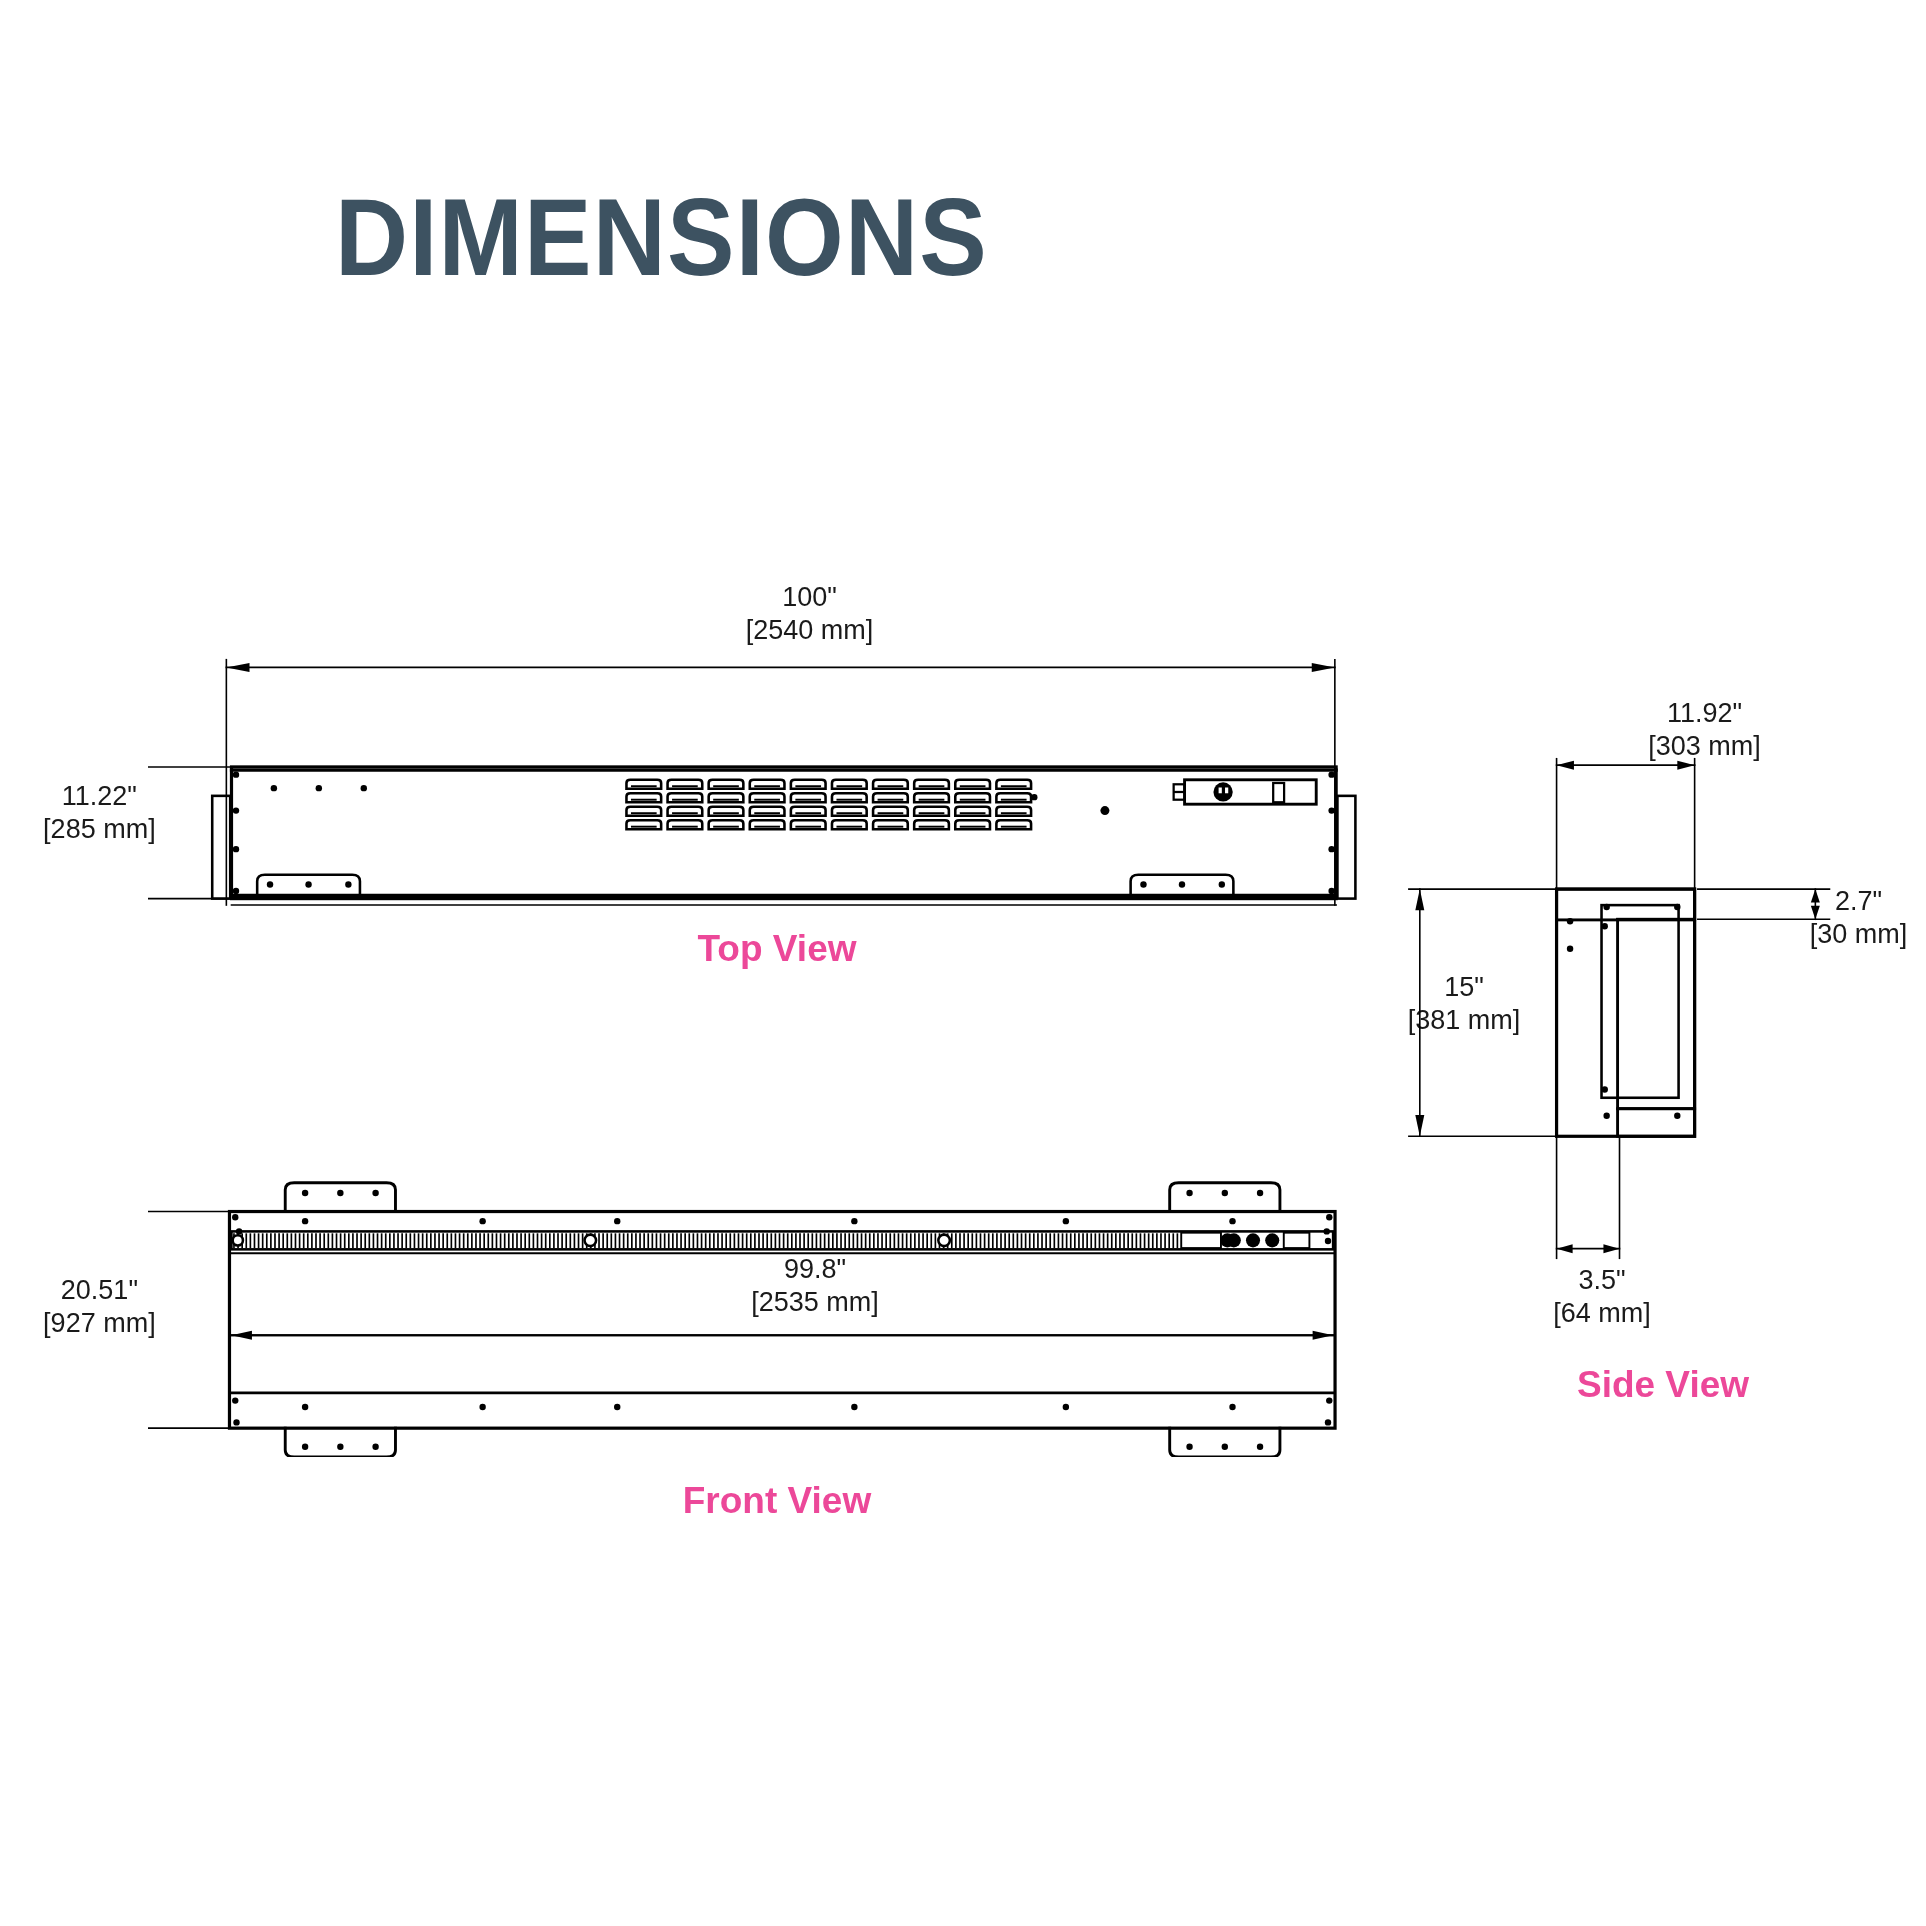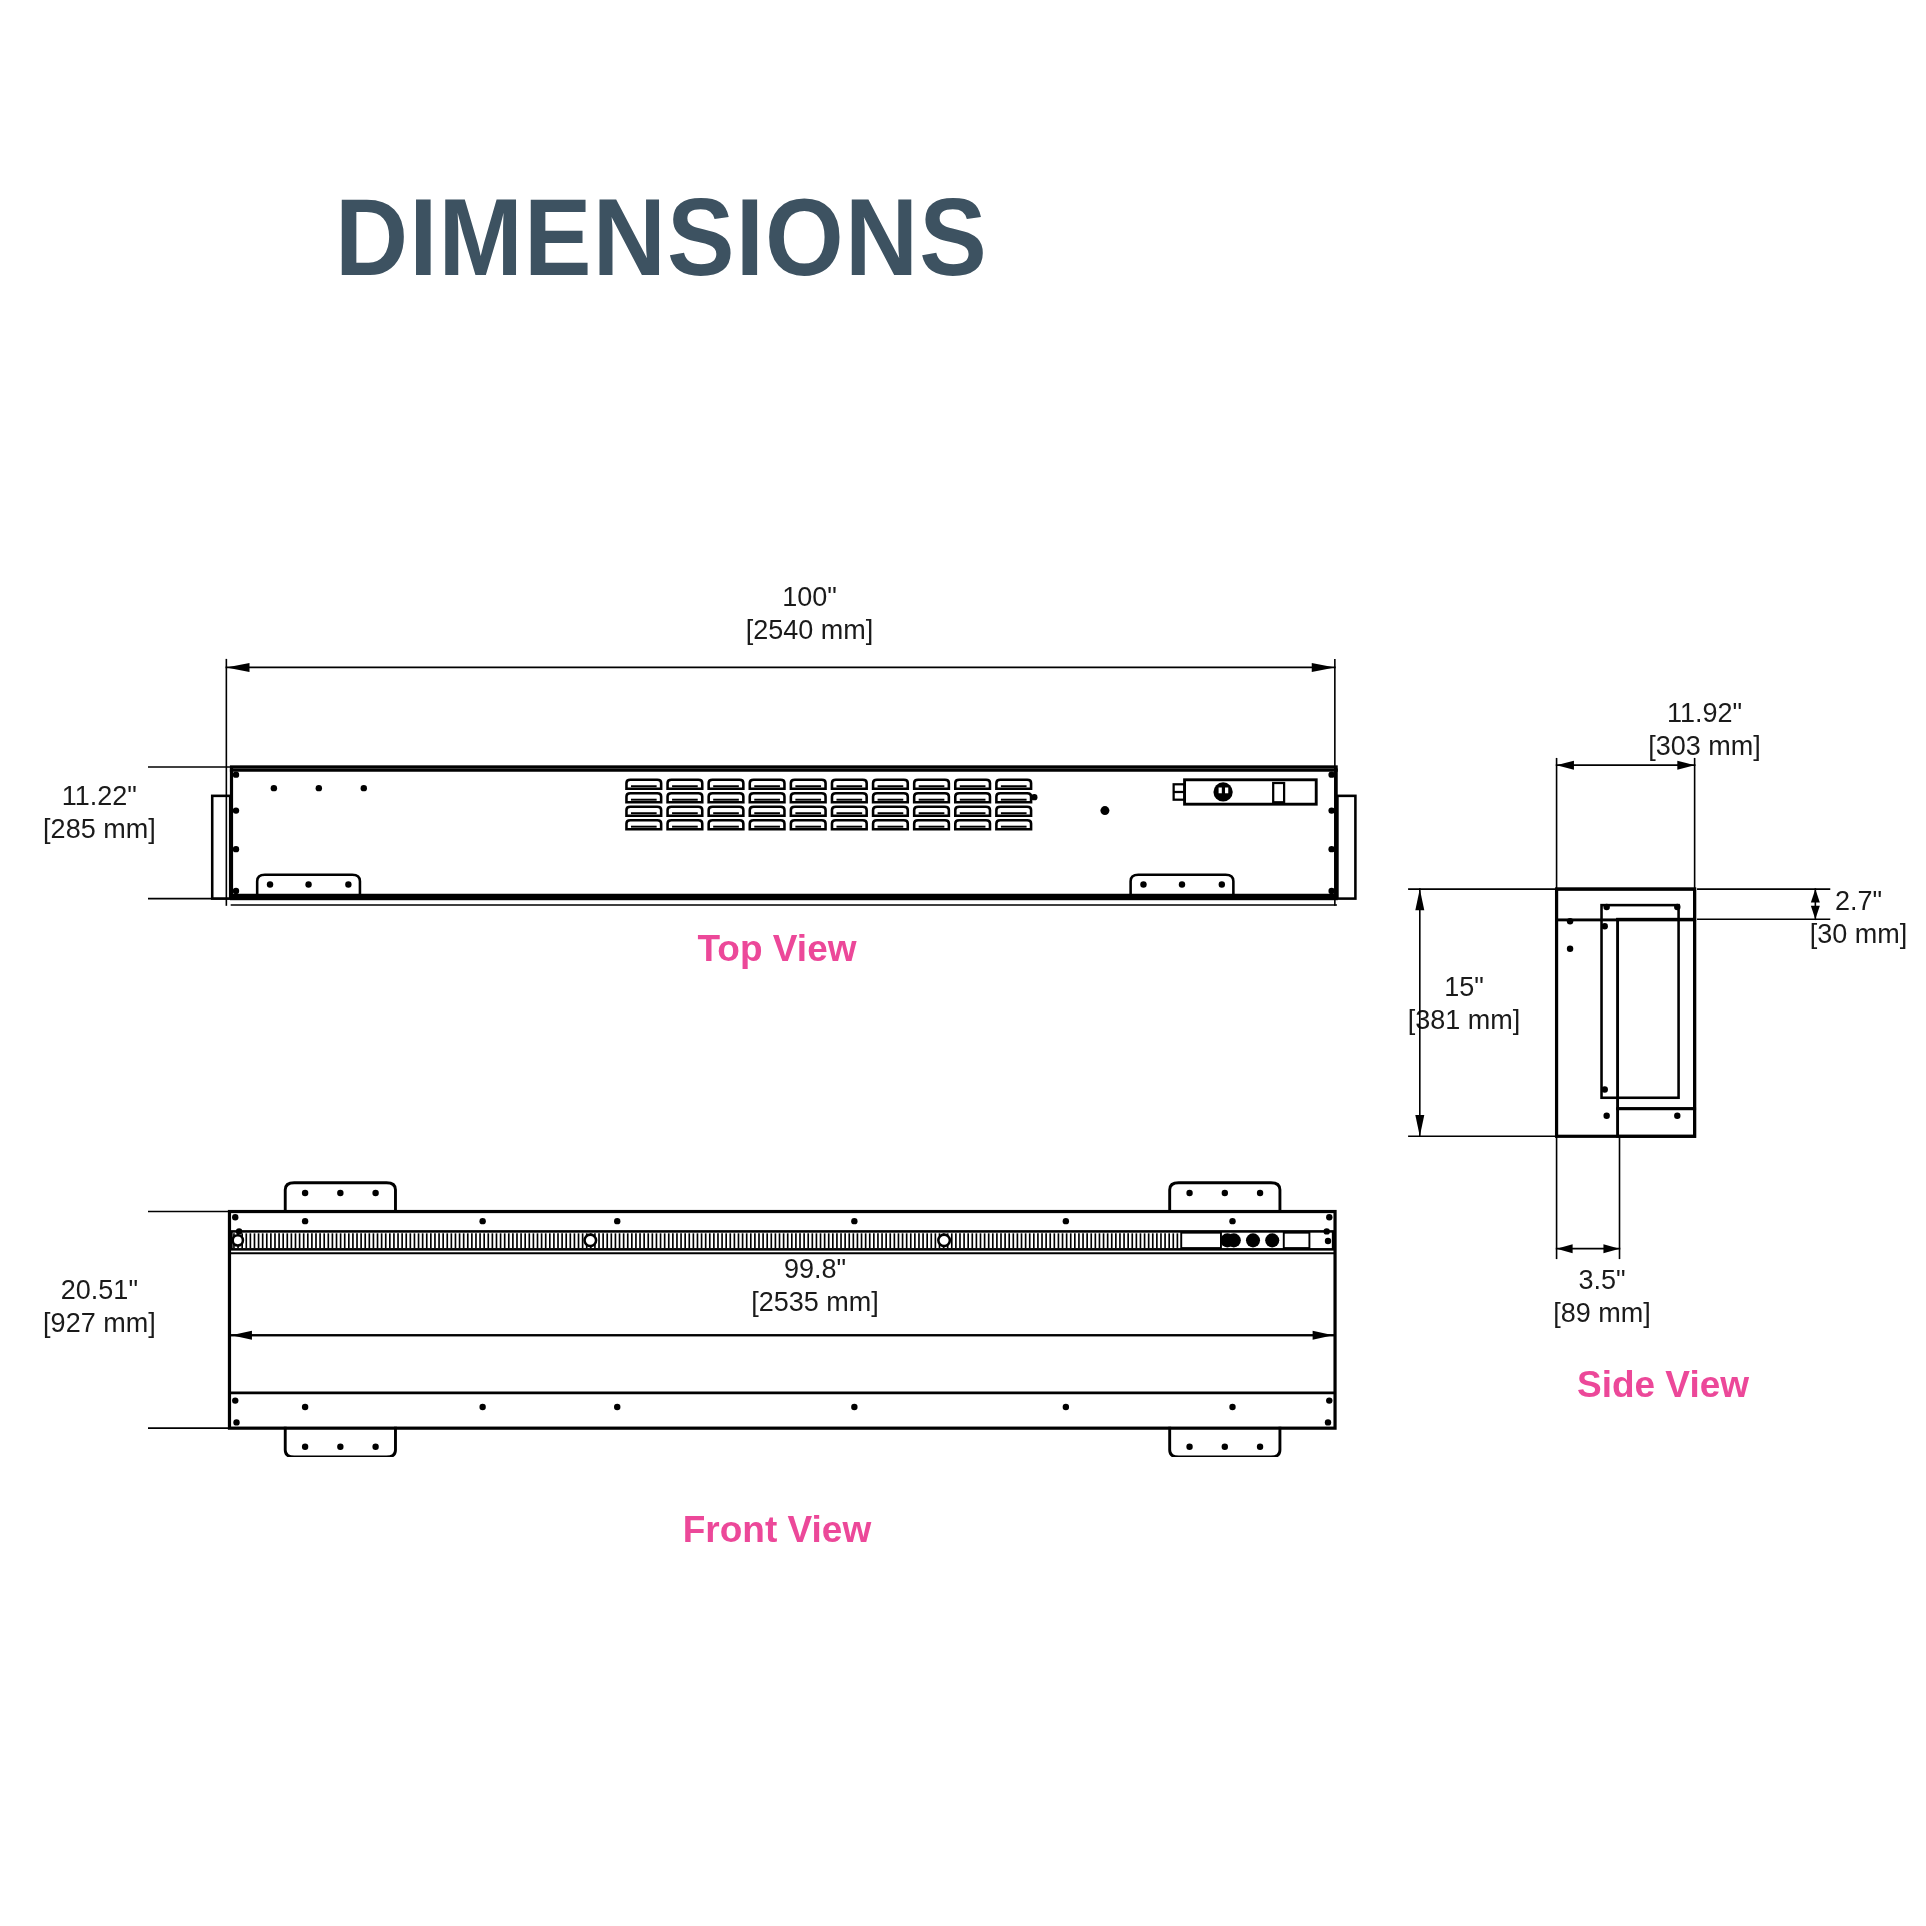--- a/index.html
+++ b/index.html
@@ -240,21 +240,21 @@
     <span class="l2">[30 mm]</span>
   </div>
 
   <div class="dim-label" style="left:1371px; top:971px; width:186px;">
     <span class="l1">15"</span>
     <span class="l2">[381 mm]</span>
   </div>
 
   <div class="dim-label" style="left:1512px; top:1264px; width:180px;">
     <span class="l1">3.5"</span>
-    <span class="l2">[89 mm]</span>
+    <span class="l2">[64 mm]</span>
   </div>
 
   <svg style="position:absolute; left:1380px; top:751px;" width="488" height="533" viewBox="0 0 760 830">
     <g fill="none" stroke="#000" stroke-width="4" stroke-linecap="square">
 
       <line x1="275" y1="12" x2="275" y2="225" stroke-width="2.5"></line>
       <line x1="490" y1="12" x2="490" y2="225" stroke-width="2.5"></line>
       <line x1="275" y1="22" x2="490" y2="22" stroke-width="2.5"></line>
       <path d="M275,22 L302,15 L302,29 Z" fill="#000" stroke="none"></path>
       <path d="M490,22 L463,15 L463,29 Z" fill="#000" stroke="none"></path>
@@ -622,16 +622,16 @@
       <circle cx="1678" cy="424" r="5"></circle>
       <circle cx="1733" cy="424" r="5"></circle>
     </g>
     <g fill="none" stroke="#000" stroke-width="4">
       <circle cx="688" cy="102" r="9" fill="#fff"></circle>
       <circle cx="1240" cy="102" r="9" fill="#fff"></circle>
       <circle cx="138" cy="102" r="8" fill="#fff"></circle>
     </g>
   </svg>
 
-  <div class="view-label" style="left:642px; top:1480px; width:270px;margin-top:29px;">Front View</div>
+  <div class="view-label" style="left:642px; top:1480px; width:270px;">Front View</div>
 
 </div>
 
 
 </body></html>

